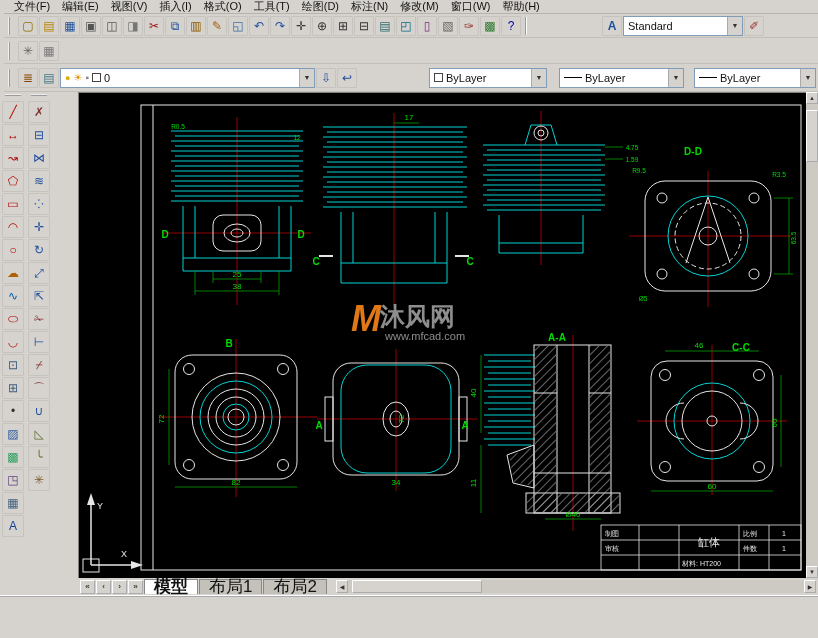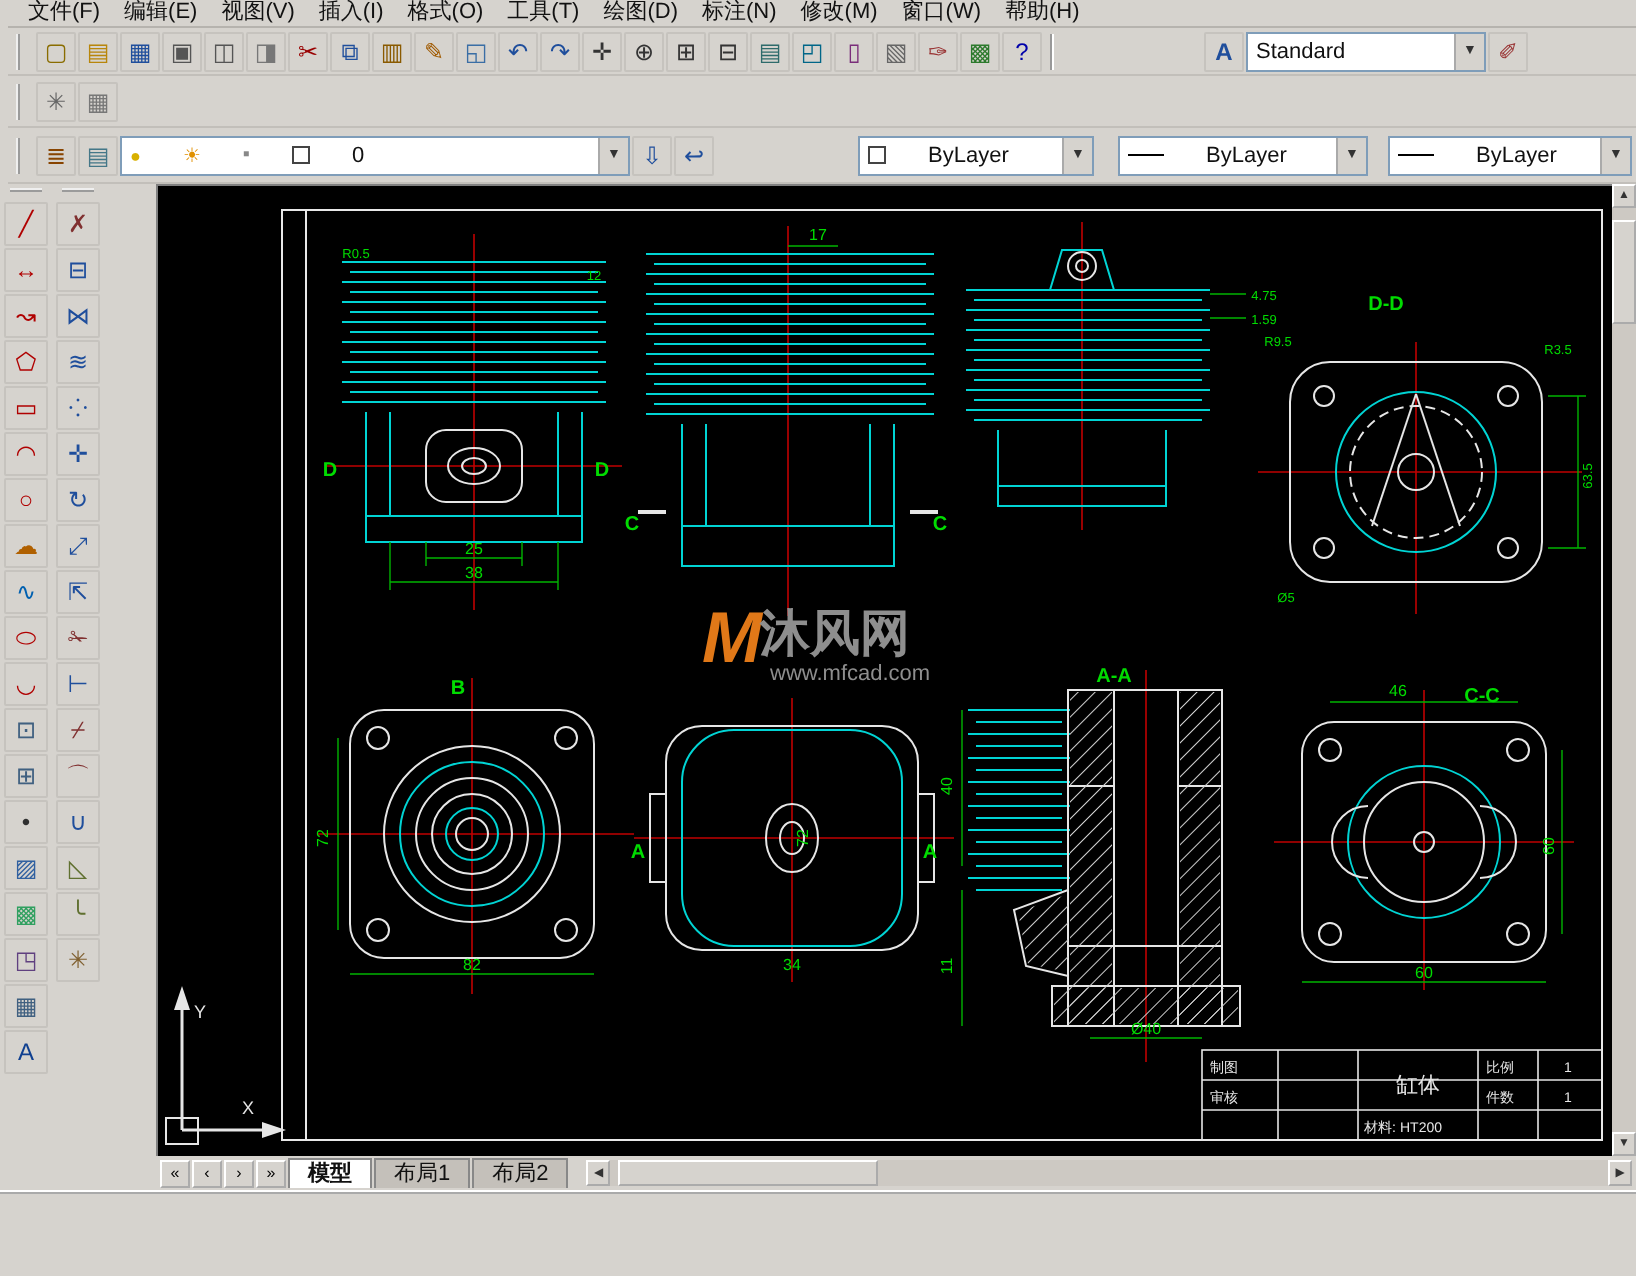--- a/index.html
+++ b/index.html
@@ -13,42 +13,42 @@
   .tb1{top:14px;height:24px;border-bottom:1px solid #c2bfba}
   .tb2{top:38px;height:26px;border-bottom:1px solid #c2bfba}
   .tb3{top:64px;height:28px;border-bottom:1px solid #c2bfba}
   .grip{width:5px;height:18px;border-left:2px ridge #efefef;margin:0 4px 0 1px}
   .iconrow{display:flex;gap:1px;align-items:center}
   .tbtn{width:20px;height:20px;display:flex;align-items:center;justify-content:center;
         font-size:12px;line-height:1;background:#d6d3ce;border:1px solid #c6c3be;border-radius:1px;cursor:default}
   .sep{width:2px;height:18px;border-left:1px solid #999;border-right:1px solid #fff;margin:0 3px}
   .sp70{width:70px}.sp10{width:10px}.sp8{width:8px}
   .combo{height:20px;background:#fff;border:1px solid #7f9db9;display:flex;align-items:center;
-         padding-left:4px;gap:21px;font-size:11px;overflow:hidden;white-space:nowrap}
+         padding-left:4px;gap:3px;font-size:11px;overflow:hidden;white-space:nowrap}
   .combo .arrow{margin-left:auto;width:15px;height:100%;background:#d6d3ce;border-left:1px solid #aaa;
                 display:flex;align-items:center;justify-content:center;font-size:7px;color:#333;flex:0 0 15px}
   .swatch{width:9px;height:9px;background:#fff;border:1px solid #444;display:inline-block}
   .lt-line{display:inline-block;width:18px;border-top:1px solid #000;height:0}
   .ltool{position:absolute;top:92px;width:26px;display:flex;flex-direction:column;align-items:center;background:#d6d3ce}
   .ltool .grip{width:16px;height:5px;border-left:none;border-top:2px ridge #efefef;margin:2px 0 2px 0}
   .ltool .tbtn{margin-bottom:1px;width:22px;height:22px}
   .canvas{position:absolute;left:78px;top:92px;width:728px;height:486px;background:#000;
           border-left:1px solid #808080;border-top:1px solid #808080}
   .vscroll{position:absolute;left:806px;top:92px;width:12px;height:486px;background:#cdc9c3;
            display:flex;flex-direction:column;align-items:stretch}
   .scrbtn{height:12px;width:12px;font-size:6px;line-height:10px;text-align:center;background:#d6d3ce;
           border:1px outset #fff;color:#333;padding:0}
   .vtrack{flex:1;position:relative}
   .vthumb{position:absolute;left:0;top:6px;width:12px;height:52px;background:#d6d3ce;border:1px outset #fff}
   .tabbar{position:absolute;top:578px;left:0;width:818px;height:17px;background:#d6d3ce;
           display:flex;align-items:center;padding-left:80px;gap:1px}
   .navbtn{width:15px;height:14px;font-size:8px;line-height:12px;text-align:center;background:#d6d3ce;
           border:1px outset #fff;padding:0}
   .tab{height:15px;line-height:14px;padding:0 9px;border:1px solid #888;border-bottom:none;
-       background:#c4c0ba;font-size:11px;cursor:default}
+       background:#c4c0ba;font-size:17px;cursor:default}
   .tab.active{background:#fff;font-weight:bold;position:relative}
   .hscroll{flex:1;display:flex;align-items:center;margin:0 2px 0 8px;height:13px}
   .htrack{flex:1;height:13px;background:#cdc9c3;position:relative}
   .hthumb{position:absolute;left:4px;top:0;width:130px;height:13px;background:#d6d3ce;border:1px outset #fff}
   .hscroll .scrbtn{height:13px}
   .cmd{position:absolute;top:595px;left:0;width:818px;height:43px;background:#d6d3ce;
        border-top:1px solid #fff;box-shadow:inset 0 1px 0 #aaa}
   svg text{font-family:"Liberation Sans",sans-serif}
 </style>
 </head>

